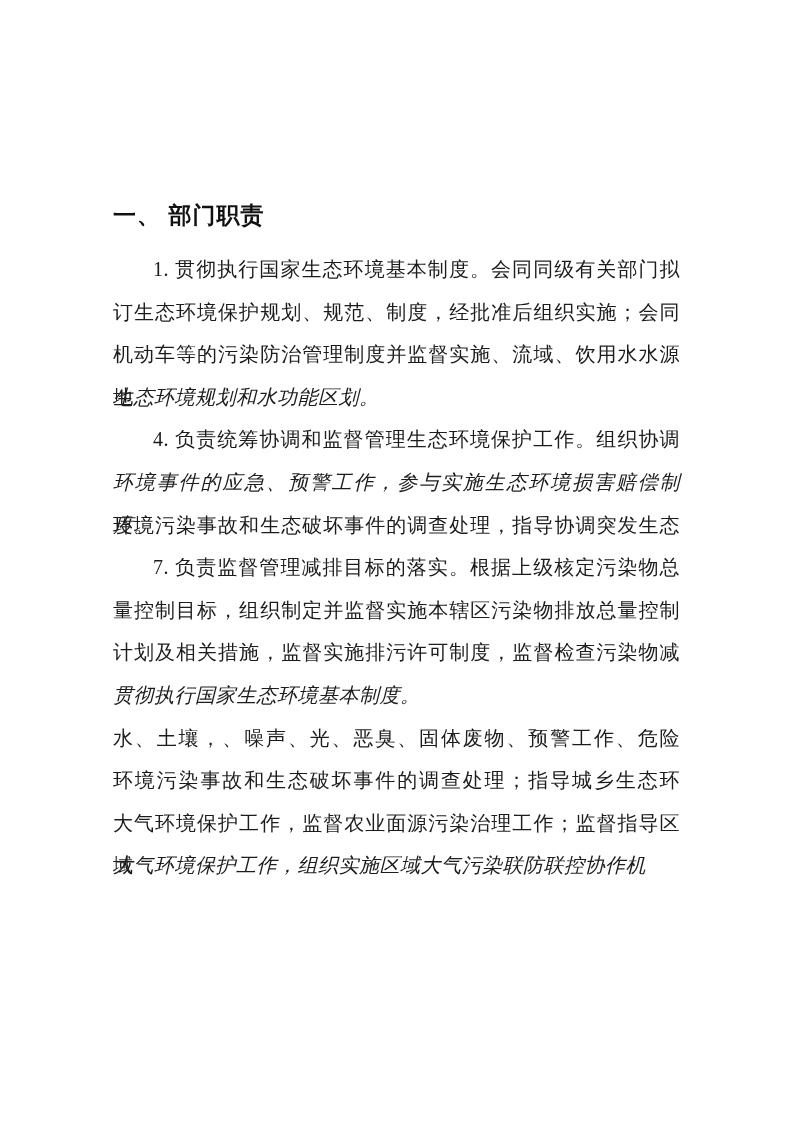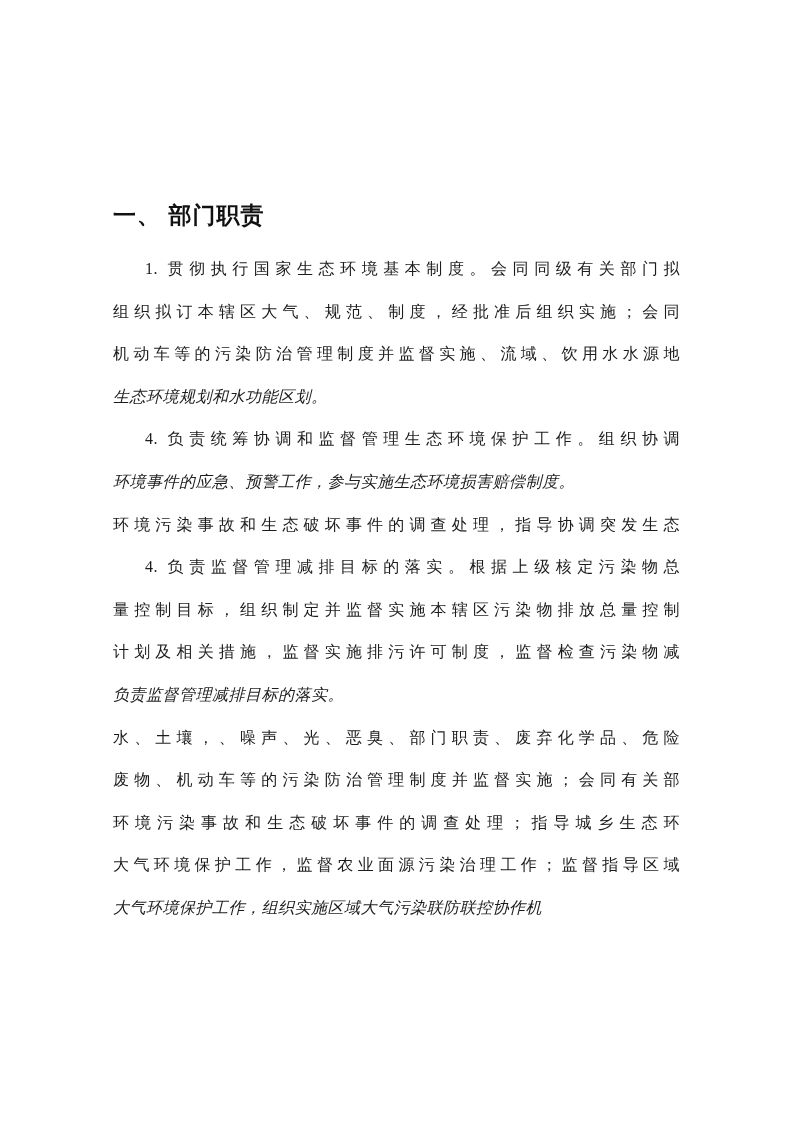--- a/index.html
+++ b/index.html
@@ -30,21 +30,21 @@
     color: #111111;
     letter-spacing: 1px;
     white-space: pre;
   }
 
   .body-text {
     position: absolute;
     left: 113px;
     top: 248px;
     width: 567px;
-    font-size: 16px;
+    font-size: 20px;
   }
 
   .para {
     
   }
 
   .tline {
     height: 42.6px;
     line-height: 42.6px;
     text-align: justify;
@@ -68,41 +68,40 @@
 <body>
 
 <div class="page">
 
   <div class="heading">一、 部门职责</div>
 
   <div class="body-text">
 
     <div class="para">
       <div class="tline first">1. 贯彻执行国家生态环境基本制度。会同同级有关部门拟</div>
-      <div class="tline">组织拟订本辖区大气、规范、制度，经批准后组织实施；会同</div>
+      <div class="tline">订生态环境保护规划、规范、制度，经批准后组织实施；会同</div>
       <div class="tline">机动车等的污染防治管理制度并监督实施、流域、饮用水水源地</div>
       <div class="tline last">生态环境规划和水功能区划。</div>
     </div>
 
     <div class="para">
       <div class="tline first">4. 负责统筹协调和监督管理生态环境保护工作。组织协调</div>
       <div class="tline last">环境事件的应急、预警工作，参与实施生态环境损害赔偿制度。</div>
       <div class="tline">环境污染事故和生态破坏事件的调查处理，指导协调突发生态</div>
     </div>
 
     <div class="para">
-      <div class="tline first">4. 负责监督管理减排目标的落实。根据上级核定污染物总</div>
+      <div class="tline first">7. 负责监督管理减排目标的落实。根据上级核定污染物总</div>
       <div class="tline">量控制目标，组织制定并监督实施本辖区污染物排放总量控制</div>
       <div class="tline">计划及相关措施，监督实施排污许可制度，监督检查污染物减</div>
-      <div class="tline last">负责监督管理减排目标的落实。</div>
+      <div class="tline last">贯彻执行国家生态环境基本制度。</div>
     </div>
 
     <div class="para">
-      <div class="tline">水、土壤，、噪声、光、恶臭、部门职责、废弃化学品、危险</div>
-      <div class="tline">废物、机动车等的污染防治管理制度并监督实施；会同有关部</div>
+      <div class="tline">水、土壤，、噪声、光、恶臭、固体废物、预警工作、危险</div>
       <div class="tline">环境污染事故和生态破坏事件的调查处理；指导城乡生态环</div>
       <div class="tline">大气环境保护工作，监督农业面源污染治理工作；监督指导区域</div>
       <div class="tline last">大气环境保护工作，组织实施区域大气污染联防联控协作机</div>
     </div>
 
   </div>
 
 </div>
 
 </body></html>

